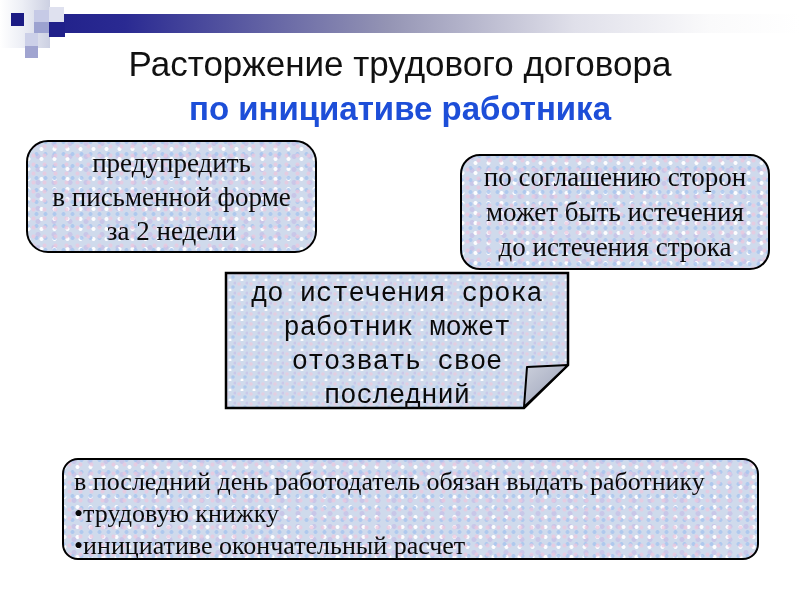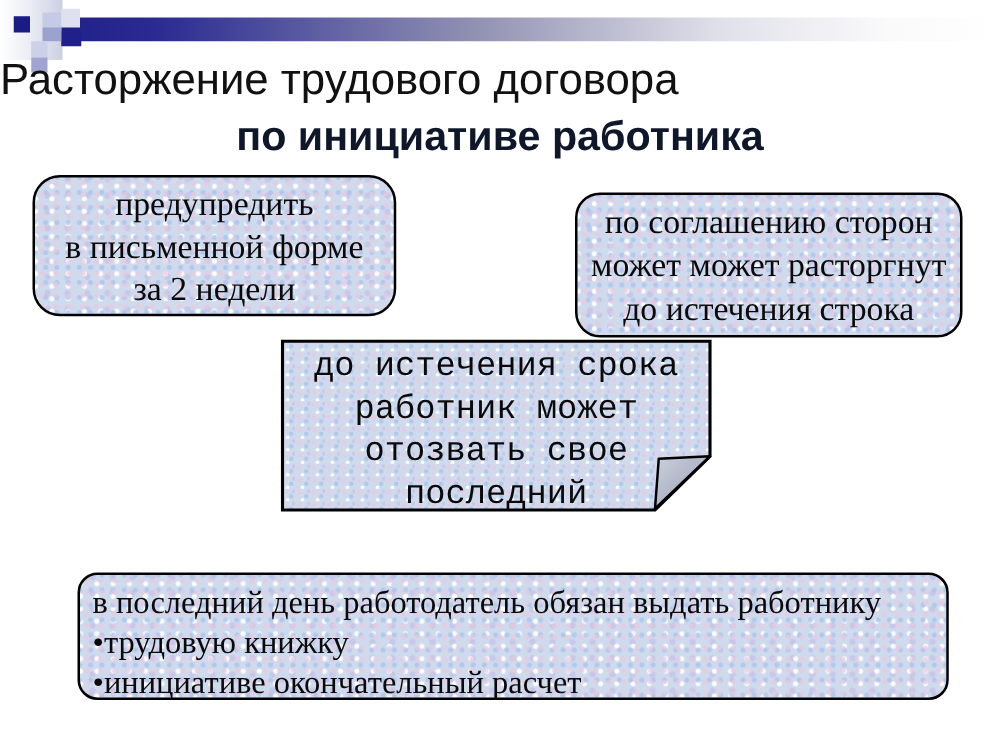--- a/index.html
+++ b/index.html
@@ -15,25 +15,25 @@
   }
   .top-bar{
     left:50px;top:14px;width:750px;height:19px;
     background:linear-gradient(to right,
       #21218a 0%,#2a2a92 10%,#9494b4 45%,#e0e0ea 70%,#fafafb 88%,#ffffff 100%);
   }
   .sq{position:absolute;}
   
   .title1{
     position:absolute;left:0;top:44px;width:100%;
-    font-size:35px;color:#111;letter-spacing:0px;
+    text-align:center;font-size:35px;color:#111;letter-spacing:0px;
   }
   .title2{
     position:absolute;left:0;top:90px;width:100%;
-    text-align:center;font-size:33px;font-weight:bold;color:#0f172a;
+    text-align:center;font-size:33px;font-weight:bold;color:#1d4ed8;
   }
   
   .speckle{
     background-color:#cfdaec;
     background-image:
       radial-gradient(circle,rgba(236,199,222,0.75) 0 1.5px,rgba(236,199,222,0) 2.5px),
       radial-gradient(circle,rgba(167,196,238,0.8) 0 1.5px,rgba(167,196,238,0) 2.5px),
       radial-gradient(circle,rgba(255,255,255,0.95) 0 1.5px,rgba(255,255,255,0) 2.5px),
       radial-gradient(circle,rgba(196,186,230,0.6) 0 2px,rgba(196,186,230,0) 3px);
     background-size:11px 9px,9px 12px,13px 10px,16px 13px;
@@ -78,21 +78,21 @@
 <div class="title2">по инициативе работника</div>
 
 <div class="box speckle box-notice">
   <div class="ln">предупредить</div>
   <div class="ln">в письменной форме</div>
   <div class="ln">за 2 недели</div>
 </div>
 
 <div class="box speckle box-agreement">
   <div class="ln">по соглашению сторон</div>
-  <div class="ln">может может расторгнут</div>
+  <div class="ln">может быть истечения</div>
   <div class="ln">до истечения строка</div>
 </div>
 
 <div class="folded-wrap">
   <svg width="346" height="139" viewBox="0 0 346 139">
     <defs>
       <pattern id="spk" width="12" height="10" patternUnits="userSpaceOnUse">
         <rect width="12" height="10" fill="#cfdaec"></rect>
         <circle cx="3" cy="3" r="1.8" fill="#e9c9dd" opacity="0.75"></circle>
         <circle cx="9" cy="6" r="1.8" fill="#a7c4ee" opacity="0.8"></circle>

